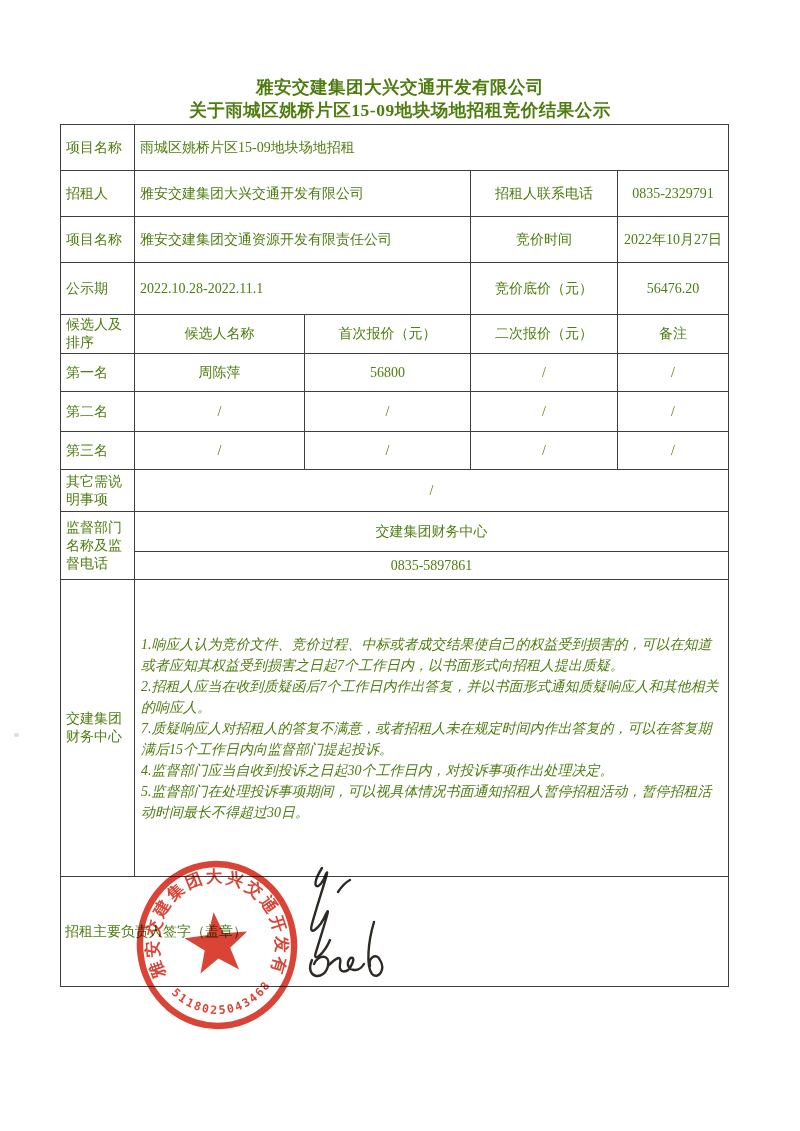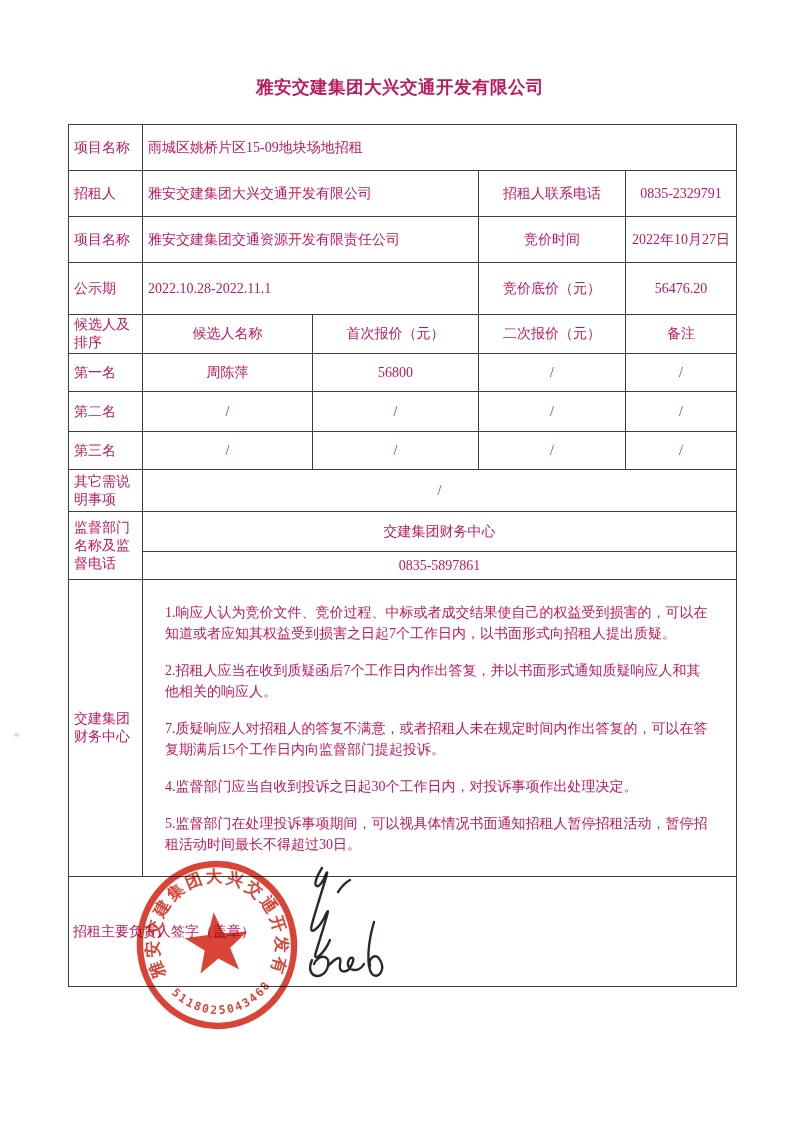--- a/index.html
+++ b/index.html
@@ -1,42 +1,43 @@
 <!DOCTYPE html>
 <html><head>
 <meta charset="utf-8">
 <style>
   html,body{margin:0;padding:0;background:#fff;}
   .page{position:relative;width:800px;height:1131px;background:#ffffff;overflow:hidden;
-        font-family:"Liberation Serif","DejaVu Serif",serif;color:#be185d;}
+        font-family:"Liberation Serif","DejaVu Serif",serif;color:#4d7c0f;}
   .doc-title{position:absolute;top:76px;left:0;width:800px;text-align:center;
              font-weight:bold;font-size:17.5px;line-height:23px;letter-spacing:.5px;}
-  table.main{position:absolute;top:124px;left:68px;width:668px;border-collapse:collapse;
+  table.main{position:absolute;top:124px;left:60px;width:668px;border-collapse:collapse;
              table-layout:fixed;font-size:14px;}
   td{border:1px solid #3e3e3e;padding:1px 5px;vertical-align:middle;line-height:18px;
      overflow:hidden;word-break:break-all;}
   .c{text-align:center;}
   .l{text-align:left;}
   .obj{line-height:21px;padding:4px 6px;}
-  .obj p{margin:16px;}
+  .obj p{margin:0;font-style:italic;}
   .sig-cell{padding-left:4px;font-size:14px;}
   .seal-wrap{position:absolute;left:132px;top:856px;width:172px;height:182px;
              mix-blend-mode:multiply;opacity:.92;pointer-events:none;}
   .sign-wrap{position:absolute;left:268px;top:862px;width:130px;height:135px;
              mix-blend-mode:multiply;pointer-events:none;}
   .speck{position:absolute;left:14px;top:733px;width:5px;height:4px;background:#9a9a9a;
          opacity:.35;border-radius:50%;}
 </style>
 </head>
 <body>
 
 <div class="page">
 
   <div class="doc-title">
     <div>雅安交建集团大兴交通开发有限公司</div>
+    <div>关于雨城区姚桥片区15-09地块场地招租竞价结果公示</div>
   </div>
 
   <table class="main">
     <colgroup>
         <col style="width:74px">
         <col style="width:170px">
         <col style="width:166px">
         <col style="width:147px">
         <col style="width:111px">
       </colgroup>

